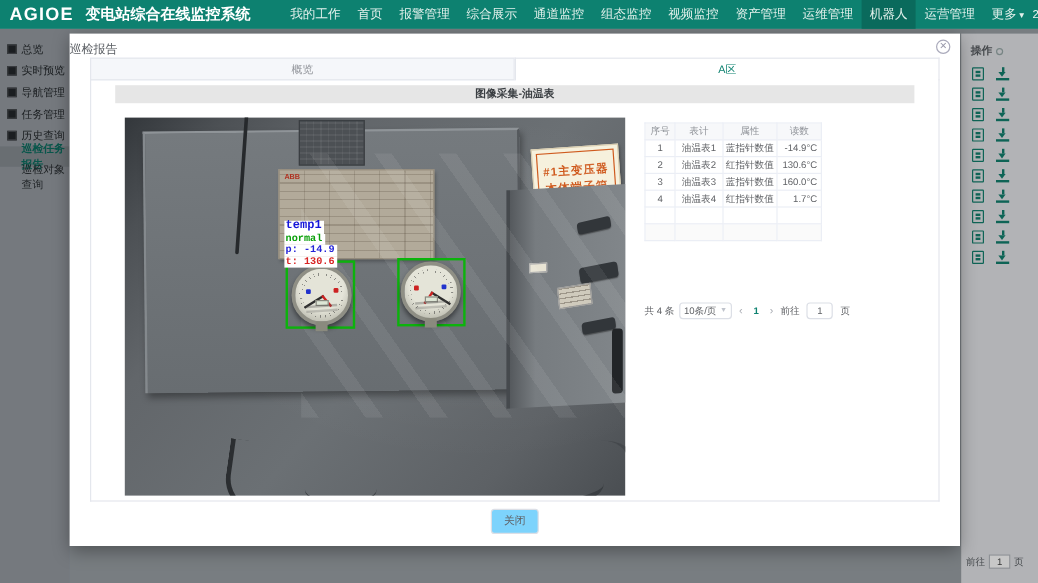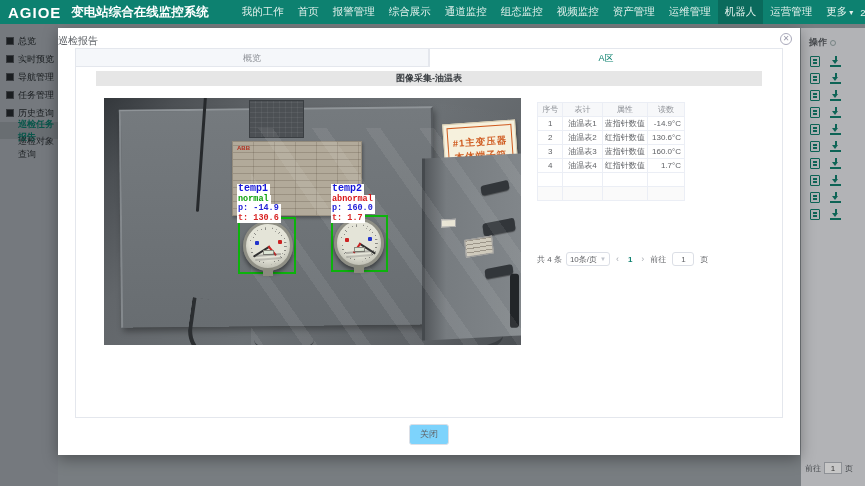--- a/index.html
+++ b/index.html
@@ -48,21 +48,21 @@
                  color:#99a; font-size:8px; line-height:10px; text-align:center; cursor:pointer; }
   .tabs { position:absolute; top:20px; left:17px; right:17px; height:19px; display:flex; }
   .tab { flex:1; text-align:center; line-height:18px; font-size:9px; cursor:pointer; }
   .tab.inactive { background:#f5f7fa; border:1px solid #e4e7ed; color:#909399; }
   .tab.active { background:#fff; border:1px solid #e4e7ed; border-bottom:none; color:#0e8270; }
   .content-box { position:absolute; top:38px; left:17px; right:17px; bottom:37px; border:1px solid #e4e7ed; border-top:none; }
   .section-bar { margin:5px 20px 0; height:15px; line-height:15px; background:#e6e6e6; text-align:center;
                  font-size:9px; font-weight:bold; color:#3a3e42; }
 
   
-  .photo { position:absolute; left:28px; top:32px; width:417px; height:247px; overflow:hidden;
+  .photo { position:absolute; left:28px; top:32px; width:417px; height:315px; overflow:hidden;
            background:
              radial-gradient(ellipse at 70% 45%, rgba(255,255,255,0.05), transparent 60%),
              linear-gradient(130deg,#33373b 0%,#4c5054 12%,#62666a 28%,#6b7074 55%,#5d6165 82%,#4a4e52 100%); }
   .panel-main { position:absolute; left:16px; top:10px; width:314px; height:218px;
                 background:linear-gradient(180deg,#757a7e,#686d71);
                 border-top:2px solid #8f9498; border-left:2px solid #84898d; border-right:2px solid #55595d;
                 transform:rotate(-0.6deg); box-shadow:2px 4px 6px rgba(0,0,0,0.35); }
   .plaque { position:absolute; left:145px; top:2px; width:55px; height:38px; background:#4c5054; border:1px solid #3a3e42;
             background-image:repeating-linear-gradient(0deg,transparent 0 4px,rgba(255,255,255,0.06) 4px 5px),
                              repeating-linear-gradient(90deg,transparent 0 5px,rgba(255,255,255,0.05) 5px 6px); }
@@ -293,26 +293,20 @@
       </div>
       <div class="watermark"></div>
 
       <div class="ann ann1">
         <span class="nm">temp1</span>
         <span class="st-normal">normal</span>
         <span class="pv">p: -14.9</span>
         <span class="tv">t: 130.6</span>
       </div>
 
-      <div class="ann ann2">
-        <span class="nm">temp2</span>
-        <span class="st-abnormal">abnormal</span>
-        <span class="pv">p: 160.0</span>
-        <span class="tv">t: 1.7</span>
-      </div>
 
       <div class="bbox bbox1"></div>
       <div class="bbox bbox2"></div>
 
       <div class="gauge g1">
         <div class="dot dot-b" style="left:9px;top:17px;"></div>
         <div class="dot dot-r" style="right:8px;top:16px;"></div>
         <div class="needle"></div>
           <div class="needle2"></div>
         <div class="gwin"></div>

